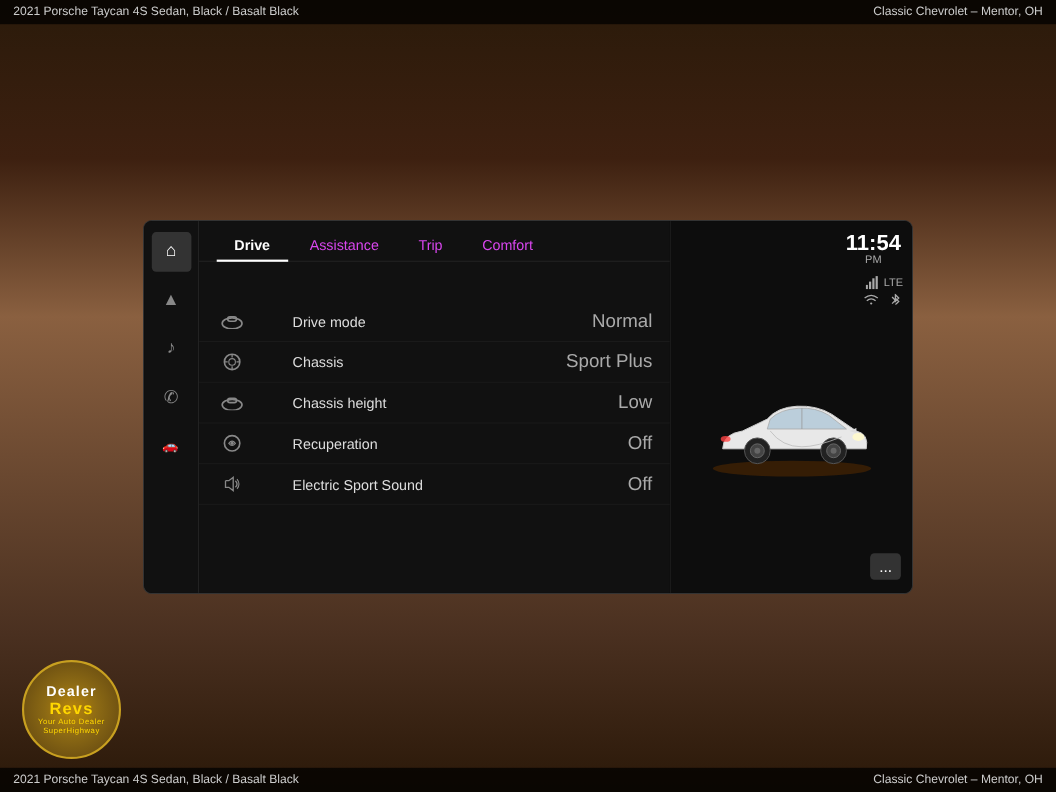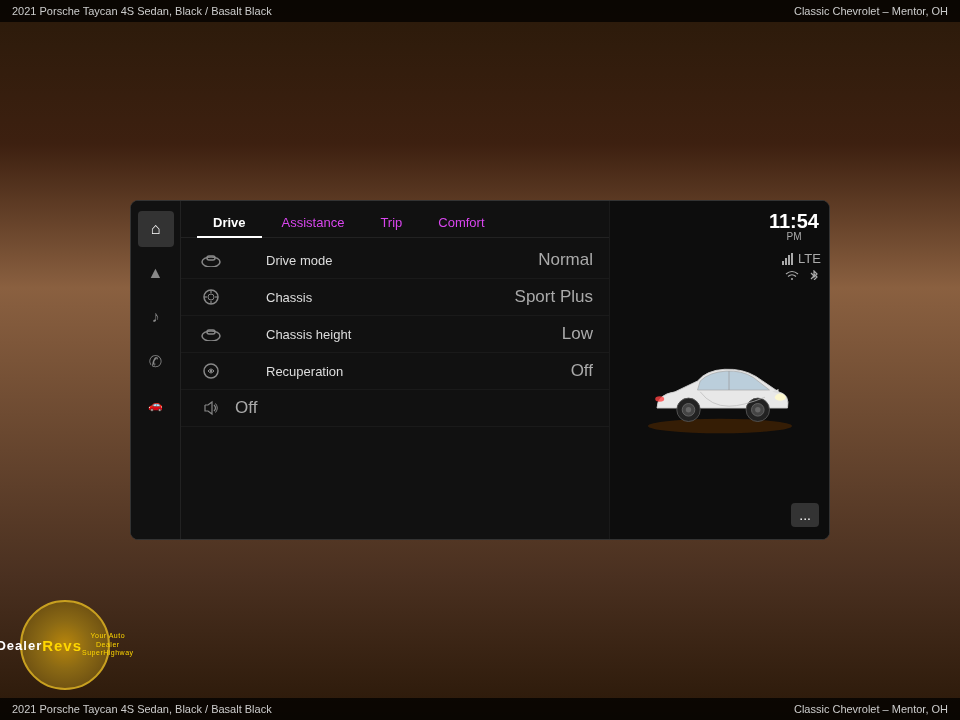--- a/index.html
+++ b/index.html
@@ -58,20 +58,21 @@
       z-index: 5;
     }
     .watermark-circle {
       width: 90px;
       height: 90px;
       border-radius: 50%;
       background: radial-gradient(circle, #b8860b 0%, #8b6914 40%, #5a4010 100%);
       display: flex;
       align-items: center;
       justify-content: center;
+      flex-direction: column;
       border: 2px solid #c8a020;
     }
     .watermark-text1 {
       color: #fff;
       font-weight: bold;
       font-size: 13px;
       letter-spacing: 1px;
     }
     .watermark-text2 {
       color: #ffd700;
@@ -122,20 +123,21 @@
       background: #333;
       color: #fff;
     }
 
     
     .main-content {
       flex: 1;
       display: flex;
       flex-direction: column;
       background: #111;
+      gap: 32px;
     }
 
     
     .tabs {
       display: flex;
       align-items: center;
       padding: 8px 16px 0;
       gap: 4px;
       border-bottom: 1px solid #222;
     }
@@ -342,20 +344,21 @@
       </div>
 
       <div class="menu-item">
         <div class="menu-icon">
           <svg width="18" height="18" viewBox="0 0 18 18" fill="none">
             <polyline points="3,6 3,12 6,12 10,15 10,3 6,6 3,6" stroke="#888" stroke-width="1.2" fill="none"></polyline>
             <path d="M12 6 Q15 9 12 12" stroke="#888" stroke-width="1.2" fill="none"></path>
             <path d="M13.5 4.5 Q17 9 13.5 13.5" stroke="#888" stroke-width="1" fill="none"></path>
           </svg>
         </div>
+        <span class="menu-label">Electric Sport Sound</span>
         <span class="menu-value">Off</span>
       </div>
 
     </div>
   </div>
 
   <div class="right-panel">
 
     <div class="clock">
       <div class="clock-time">11:54</div>
@@ -363,21 +366,21 @@
     </div>
 
     <div class="status-icons">
       <div class="status-row">
         <svg width="12" height="12" viewBox="0 0 12 12" fill="none">
           <rect x="0" y="8" width="2" height="4" fill="#aaa"></rect>
           <rect x="3" y="5" width="2" height="7" fill="#aaa"></rect>
           <rect x="6" y="2" width="2" height="10" fill="#aaa"></rect>
           <rect x="9" y="0" width="2" height="12" fill="#aaa"></rect>
         </svg>
-        <span style="color:#aaa;font-size:13px;">LTE</span>
+        <span style="color:#aaa;font-size:10px;">LTE</span>
       </div>
       <div class="status-row">
         <svg width="14" height="10" viewBox="0 0 14 10" fill="none">
           <path d="M1 4 Q7 -1 13 4" stroke="#aaa" stroke-width="1.2" fill="none"></path>
           <path d="M3 6.5 Q7 3 11 6.5" stroke="#aaa" stroke-width="1.2" fill="none"></path>
           <circle cx="7" cy="9" r="1" fill="#aaa"></circle>
         </svg>
         <svg width="14" height="10" viewBox="0 0 14 10" fill="none" style="margin-left:4px">
           <path d="M7 1 L10 4 L7 7 L7 1Z" stroke="#aaa" stroke-width="1.2" fill="none"></path>
           <path d="M7 4 L10 7 L7 10" stroke="#aaa" stroke-width="1.2" fill="none"></path>

